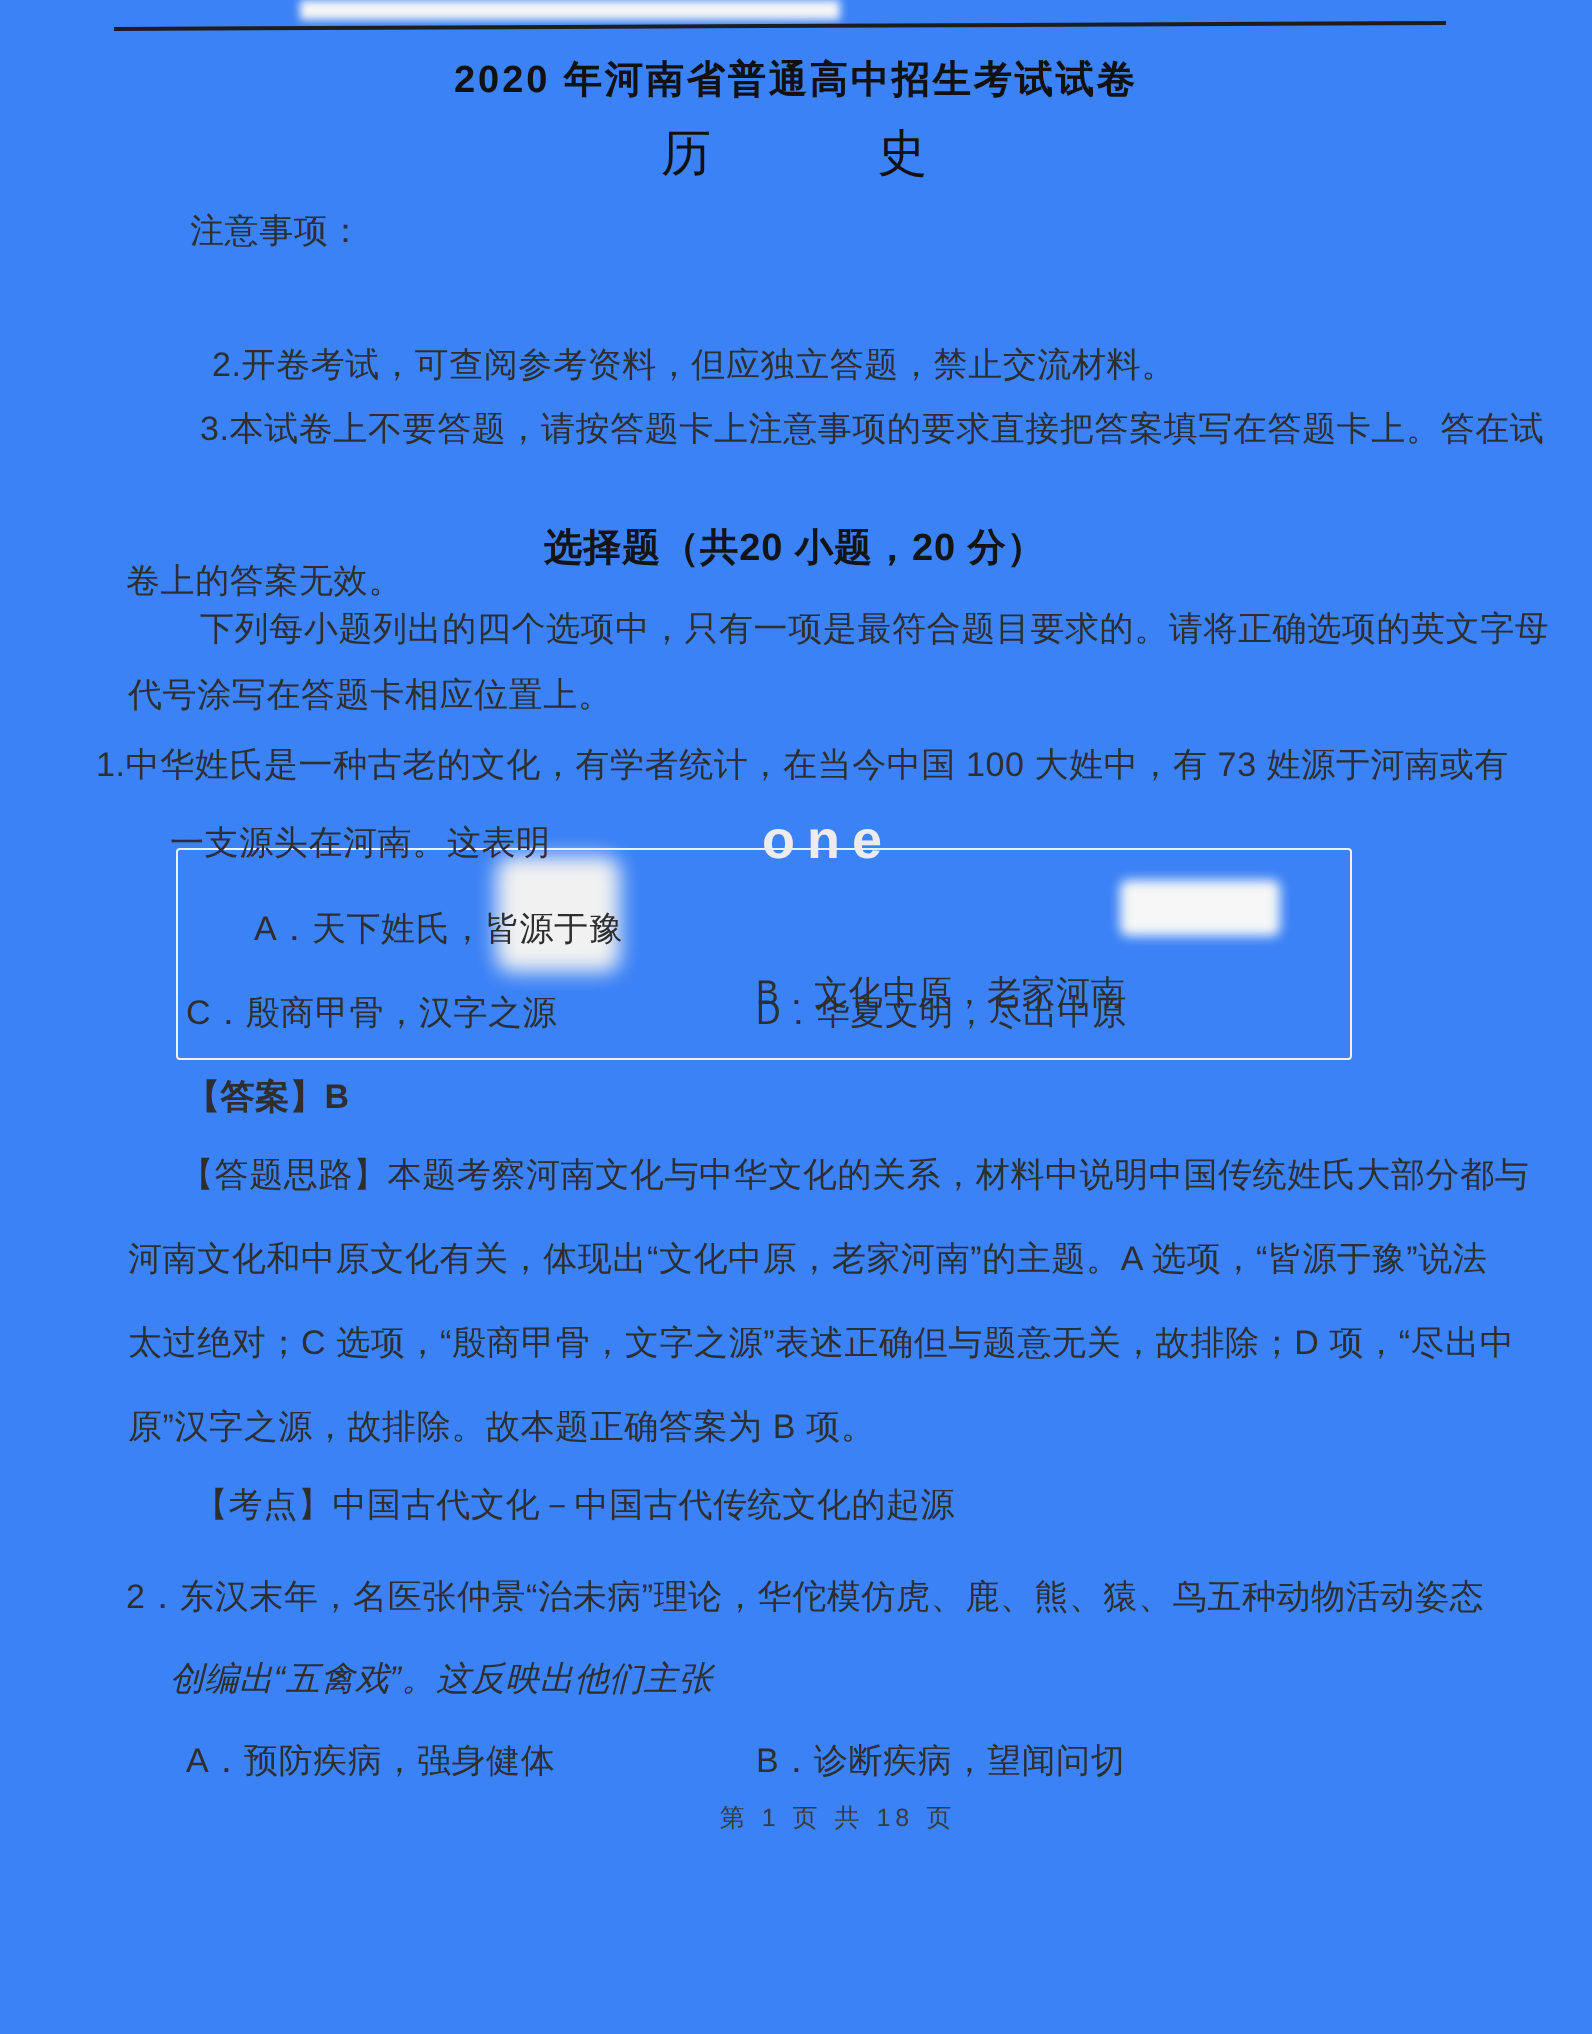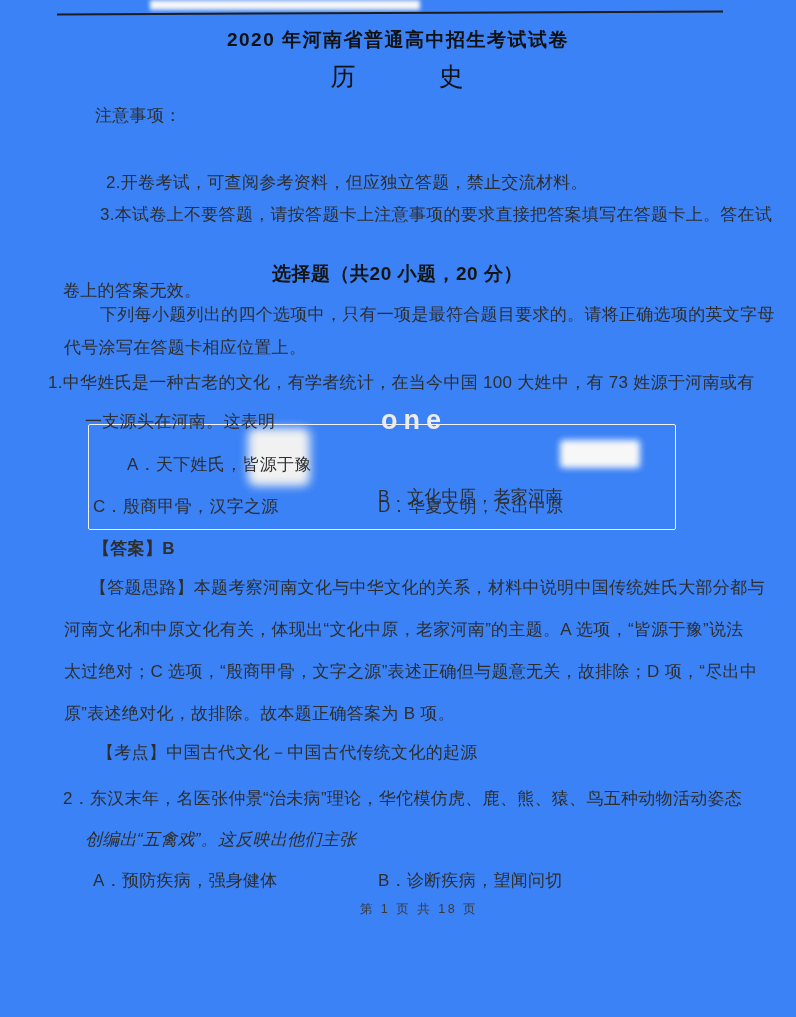--- a/index.html
+++ b/index.html
@@ -85,21 +85,21 @@
   <div class="abs body-text" style="left:93px;top:453px;margin-left:34px;">A．天下姓氏，皆源于豫</div>
   <div class="abs body-text" style="left:378px;top:453px;margin-top:32px;">B．文化中原，老家河南</div>
   <div class="abs body-text" style="left:93px;top:495px;">C．殷商甲骨，汉字之源</div>
   <div class="abs body-text" style="left:378px;top:495px;">D．华夏文明，尽出中原</div>
 
   <div class="abs body-text" style="left:93px;top:537px;font-weight:bold;">【答案】B</div>
 
   <div class="abs body-text" style="left:90px;top:576px;">【答题思路】本题考察河南文化与中华文化的关系，材料中说明中国传统姓氏大部分都与</div>
   <div class="abs body-text" style="left:64px;top:618px;">河南文化和中原文化有关，体现出“文化中原，老家河南”的主题。A 选项，“皆源于豫”说法</div>
   <div class="abs body-text" style="left:64px;top:660px;">太过绝对；C 选项，“殷商甲骨，文字之源”表述正确但与题意无关，故排除；D 项，“尽出中</div>
-  <div class="abs body-text" style="left:64px;top:702px;">原”表述绝对化，故排除。故本题正确答案为 B 项。</div>
+  <div class="abs body-text" style="left:64px;top:702px;">原”汉字之源，故排除。故本题正确答案为 B 项。</div>
 
   <div class="abs body-text" style="left:97px;top:741px;">【考点】中国古代文化－中国古代传统文化的起源</div>
 
   <div class="abs body-text" style="left:63px;top:787px;">2．东汉末年，名医张仲景“治未病”理论，华佗模仿虎、鹿、熊、猿、鸟五种动物活动姿态</div>
   <div class="abs body-text" style="left:85px;top:828px;font-style:italic;">创编出“五禽戏”。这反映出他们主张</div>
 
   <div class="abs body-text" style="left:93px;top:869px;">A．预防疾病，强身健体</div>
   <div class="abs body-text" style="left:378px;top:869px;">B．诊断疾病，望闻问切</div>
 
   <div class="abs footer">第 1 页 共 18 页</div>

